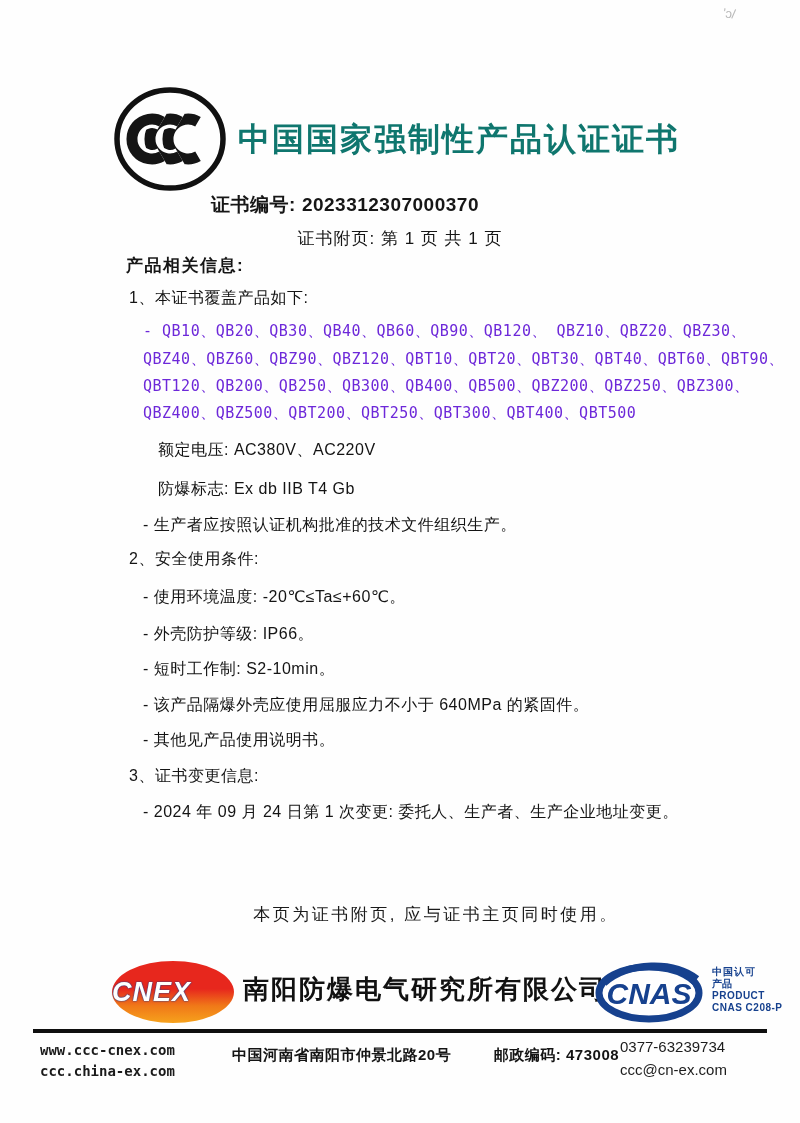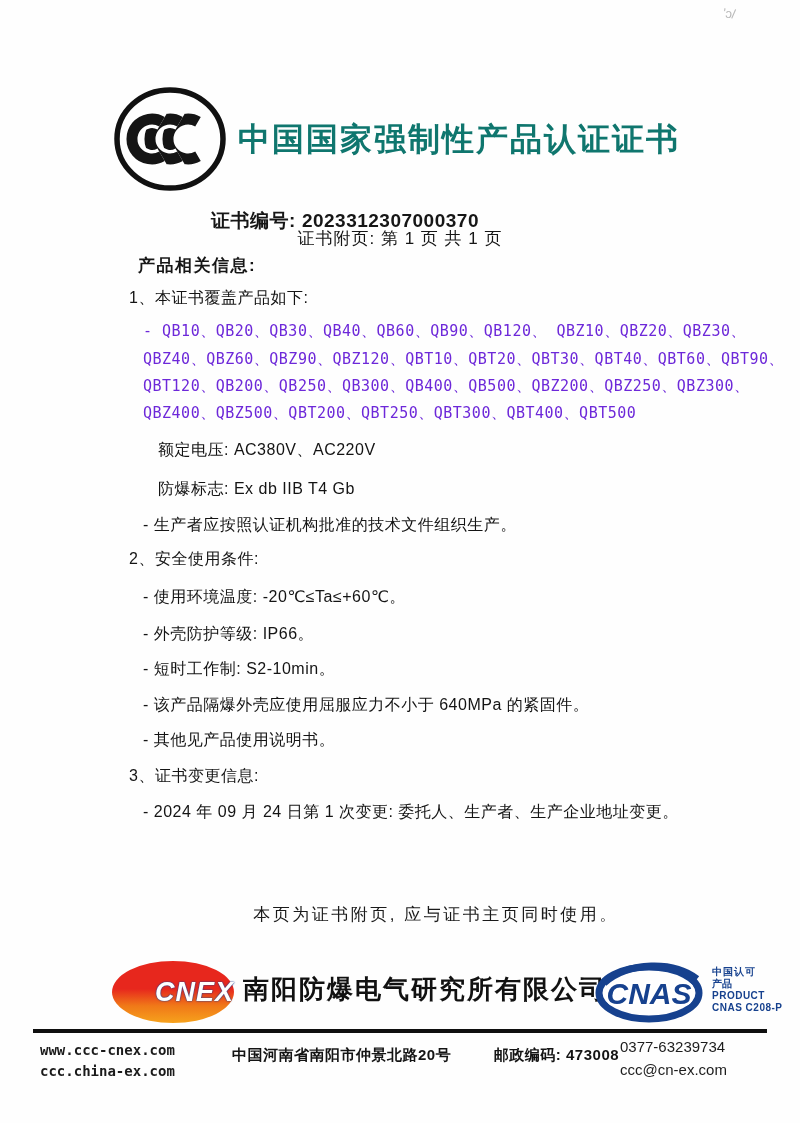--- a/index.html
+++ b/index.html
@@ -9,39 +9,39 @@
     margin:0 auto; overflow:hidden;
     font-family:"Liberation Sans","DejaVu Sans",sans-serif;
     color:#161616;
   }
   .abs { position:absolute; white-space:nowrap; }
 
   
   .artifact { left:723px; top:6px; color:#b9b9b9; font-size:13px; transform:rotate(8deg); }
   .ccc-logo { left:111px; top:85px; }
   .doc-title { left:238px; top:118px; font-size:32px; font-weight:600; letter-spacing:2px; color:#0f766e; }
-  .cert-no-row { left:0; top:208px; width:690px; text-align:center; font-size:19px; font-weight:bold; letter-spacing:0.5px; }
+  .cert-no-row { left:0; top:192px; width:690px; text-align:center; font-size:19px; font-weight:bold; letter-spacing:0.5px; }
   .cert-page-row { left:0; top:227px; width:800px; text-align:center; font-size:17px; font-weight:normal; letter-spacing:1px; }
   .cert-no-row .val { font-family:"Liberation Sans","DejaVu Sans",sans-serif; margin-left:6px; }
 
   
-  .sec-heading { left:138px; top:254px; font-size:17px; font-weight:bold; letter-spacing:1.5px; }
+  .sec-heading { left:126px; top:254px; font-size:17px; font-weight:bold; letter-spacing:1.5px; }
   .line { position:absolute; font-size:16px; letter-spacing:0.5px; color:#141414; white-space:nowrap; }
   .num  { left:129px; }
   .dash { left:143px; }
   .cont { left:143px; }
   .lbl  { left:158px; }
   .models { font-family:"DejaVu Sans Mono","Liberation Mono",monospace; font-size:15px; font-weight:normal; letter-spacing:0.5px; color:#6d28d9; }
 
   
   .page-note { left:0; top:903px; width:800px; text-align:center; font-size:17px; letter-spacing:2.5px; color:#1a1a1a;margin-left:36px; }
   .cnex-logo {
     left:112px; top:961px; width:122px; height:62px; border-radius:50%;
     background:linear-gradient(180deg,#e7271d 0%,#e7271d 45%,#f07818 72%,#f6a21c 100%);
-    display:flex; align-items:center; justify-content:flex-end;
+    display:flex; align-items:center; justify-content:flex-start;
   }
   .cnex-text {
     color:#fff; font-size:27px; font-weight:bold; font-style:italic; letter-spacing:1px;
     text-shadow:0 0 2px #1b3f94, 0 0 1px #1b3f94;
   }
   .company-name { left:243px; top:972px; font-size:26px; font-weight:bold; letter-spacing:2px; color:#111; }
   .cnas-logo { left:594px; top:953px; }
   .cnas-side { left:712px; top:966px; color:#16418e; line-height:12px; }
   .cnas-side .s1 { font-size:10px; font-weight:bold; letter-spacing:1px; }
   .cnas-side .s2 { font-size:10px; font-weight:bold; }

